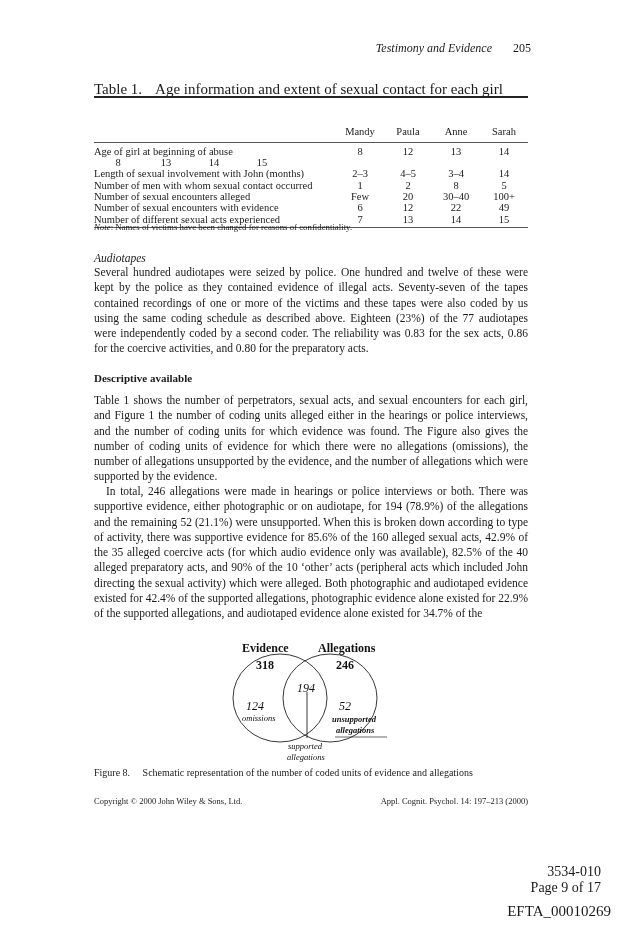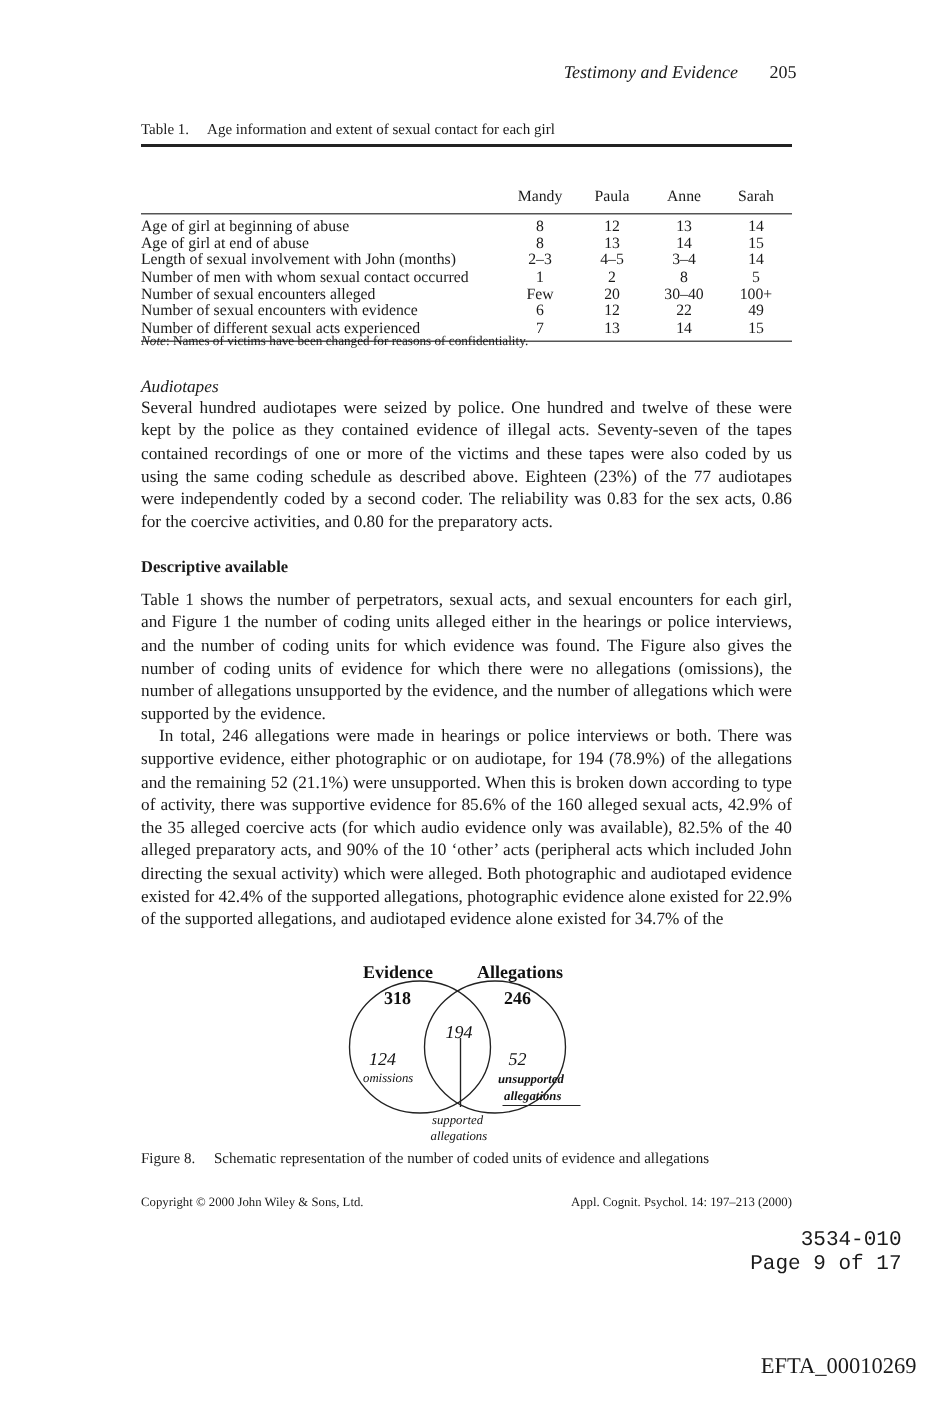--- a/index.html
+++ b/index.html
@@ -1,20 +1,20 @@
 <!DOCTYPE html>
 <html><head>
   <meta charset="utf-8">
   <style>
     html, body { margin:0; padding:0; background:#ffffff; }
     body { width:631px; height:937px; position:relative; overflow:hidden; font-family:"Liberation Serif", "DejaVu Serif", serif; color:#1a1a1a; }
     .abs { position:absolute; }
     .running-head { top:41px; right:100px; font-size:12px; }
     .running-head .title { font-style:italic; margin-right:18px; }
-    .table-caption { left:94px; top:81px; font-size:10px; }
+    .table-caption { left:94px; top:81px; font-size:15px; }
     .table-caption .lbl { margin-right:10px; }
     .tbl-wrap { position:absolute; left:94px; top:96px; width:434px; }
     .rule-thick { height:1.5px; background:#222; }
     .rule-thin { height:1px; background:#555; }
     .hdr-row, .data-row { display:flex; align-items:center; }
     .hdr-row { height:21px; font-size:10.5px;margin-top:23px; }
     .data-row { height:11.4px; font-size:10.5px; line-height:11.4px;align-items:center; }
     .c-label { width:242px; }
     .c-val { text-align:center; }
     .c-v1 { width:48px; }
@@ -29,21 +29,21 @@
     .para p { margin:0; }
     .p1 { top:265px; }
     .sec-head { left:94px; top:372px; font-size:11px; font-weight:bold; }
     .p2 { top:393px; }
     .p3 { top:484px; text-indent:12px; }
     .venn { left:222px; top:636px; width:180px; height:130px; }
     .fig-caption { left:94px; top:767px; font-size:10px; }
     .fig-caption .lbl { margin-right:10px; }
     .copyright { left:94px; top:796px; font-size:8.5px; }
     .citation { right:103px; top:796px; font-size:8.5px; }
-    .docid { right:30px; top:819px; font-size:14px; text-align:right; line-height:16px;font-family:Liberation Mono, monospace; }
+    .docid { right:30px; top:864px; font-size:14px; text-align:right; line-height:16px; }
     .bates { right:20px; top:903px; font-size:15px; }
   </style>
 </head>
 <body>
 
 <div class="abs running-head">
   <span class="title">Testimony and Evidence</span>
   <span>205</span>
 </div>
 
@@ -64,21 +64,20 @@
   <div class="rule-thin"></div>
   <div class="data-body">
     <div class="data-row">
       <div class="c-label">Age of girl at beginning of abuse</div>
       <div class="c-val c-v1">8</div>
       <div class="c-val c-v2">12</div>
       <div class="c-val c-v3">13</div>
       <div class="c-val c-v4">14</div>
     </div>
     <div class="data-row">
-      <div class="c-label">Age of girl at end of abuse</div>
       <div class="c-val c-v1">8</div>
       <div class="c-val c-v2">13</div>
       <div class="c-val c-v3">14</div>
       <div class="c-val c-v4">15</div>
     </div>
     <div class="data-row">
       <div class="c-label">Length of sexual involvement with John (months)</div>
       <div class="c-val c-v1">2–3</div>
       <div class="c-val c-v2">4–5</div>
       <div class="c-val c-v3">3–4</div>

